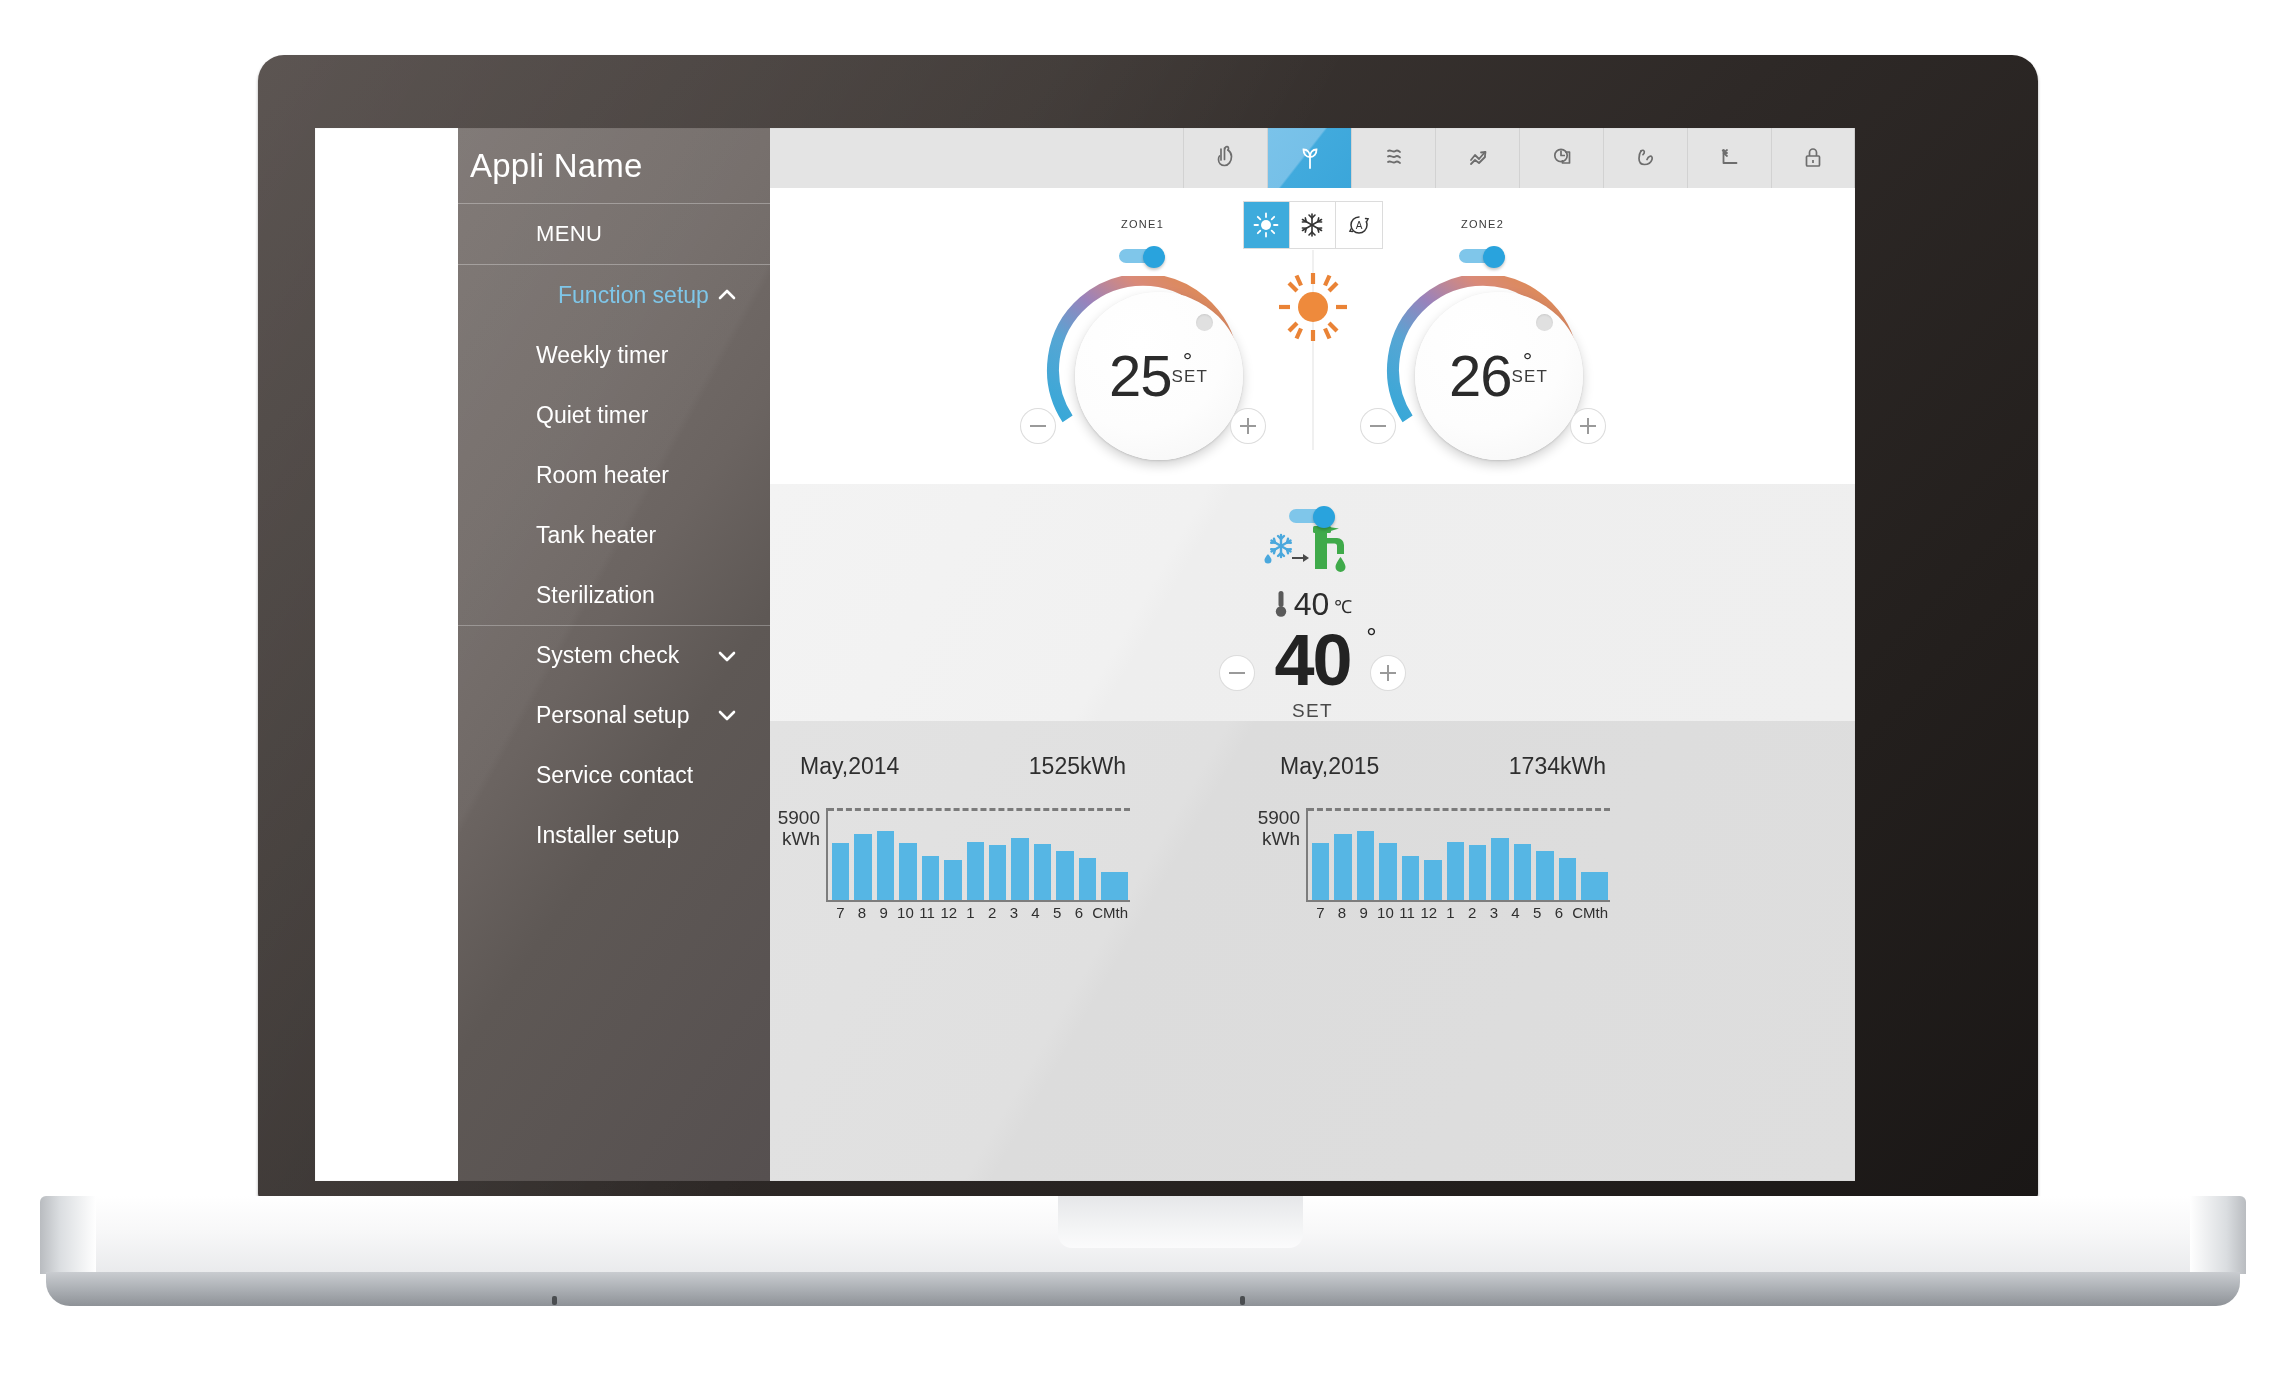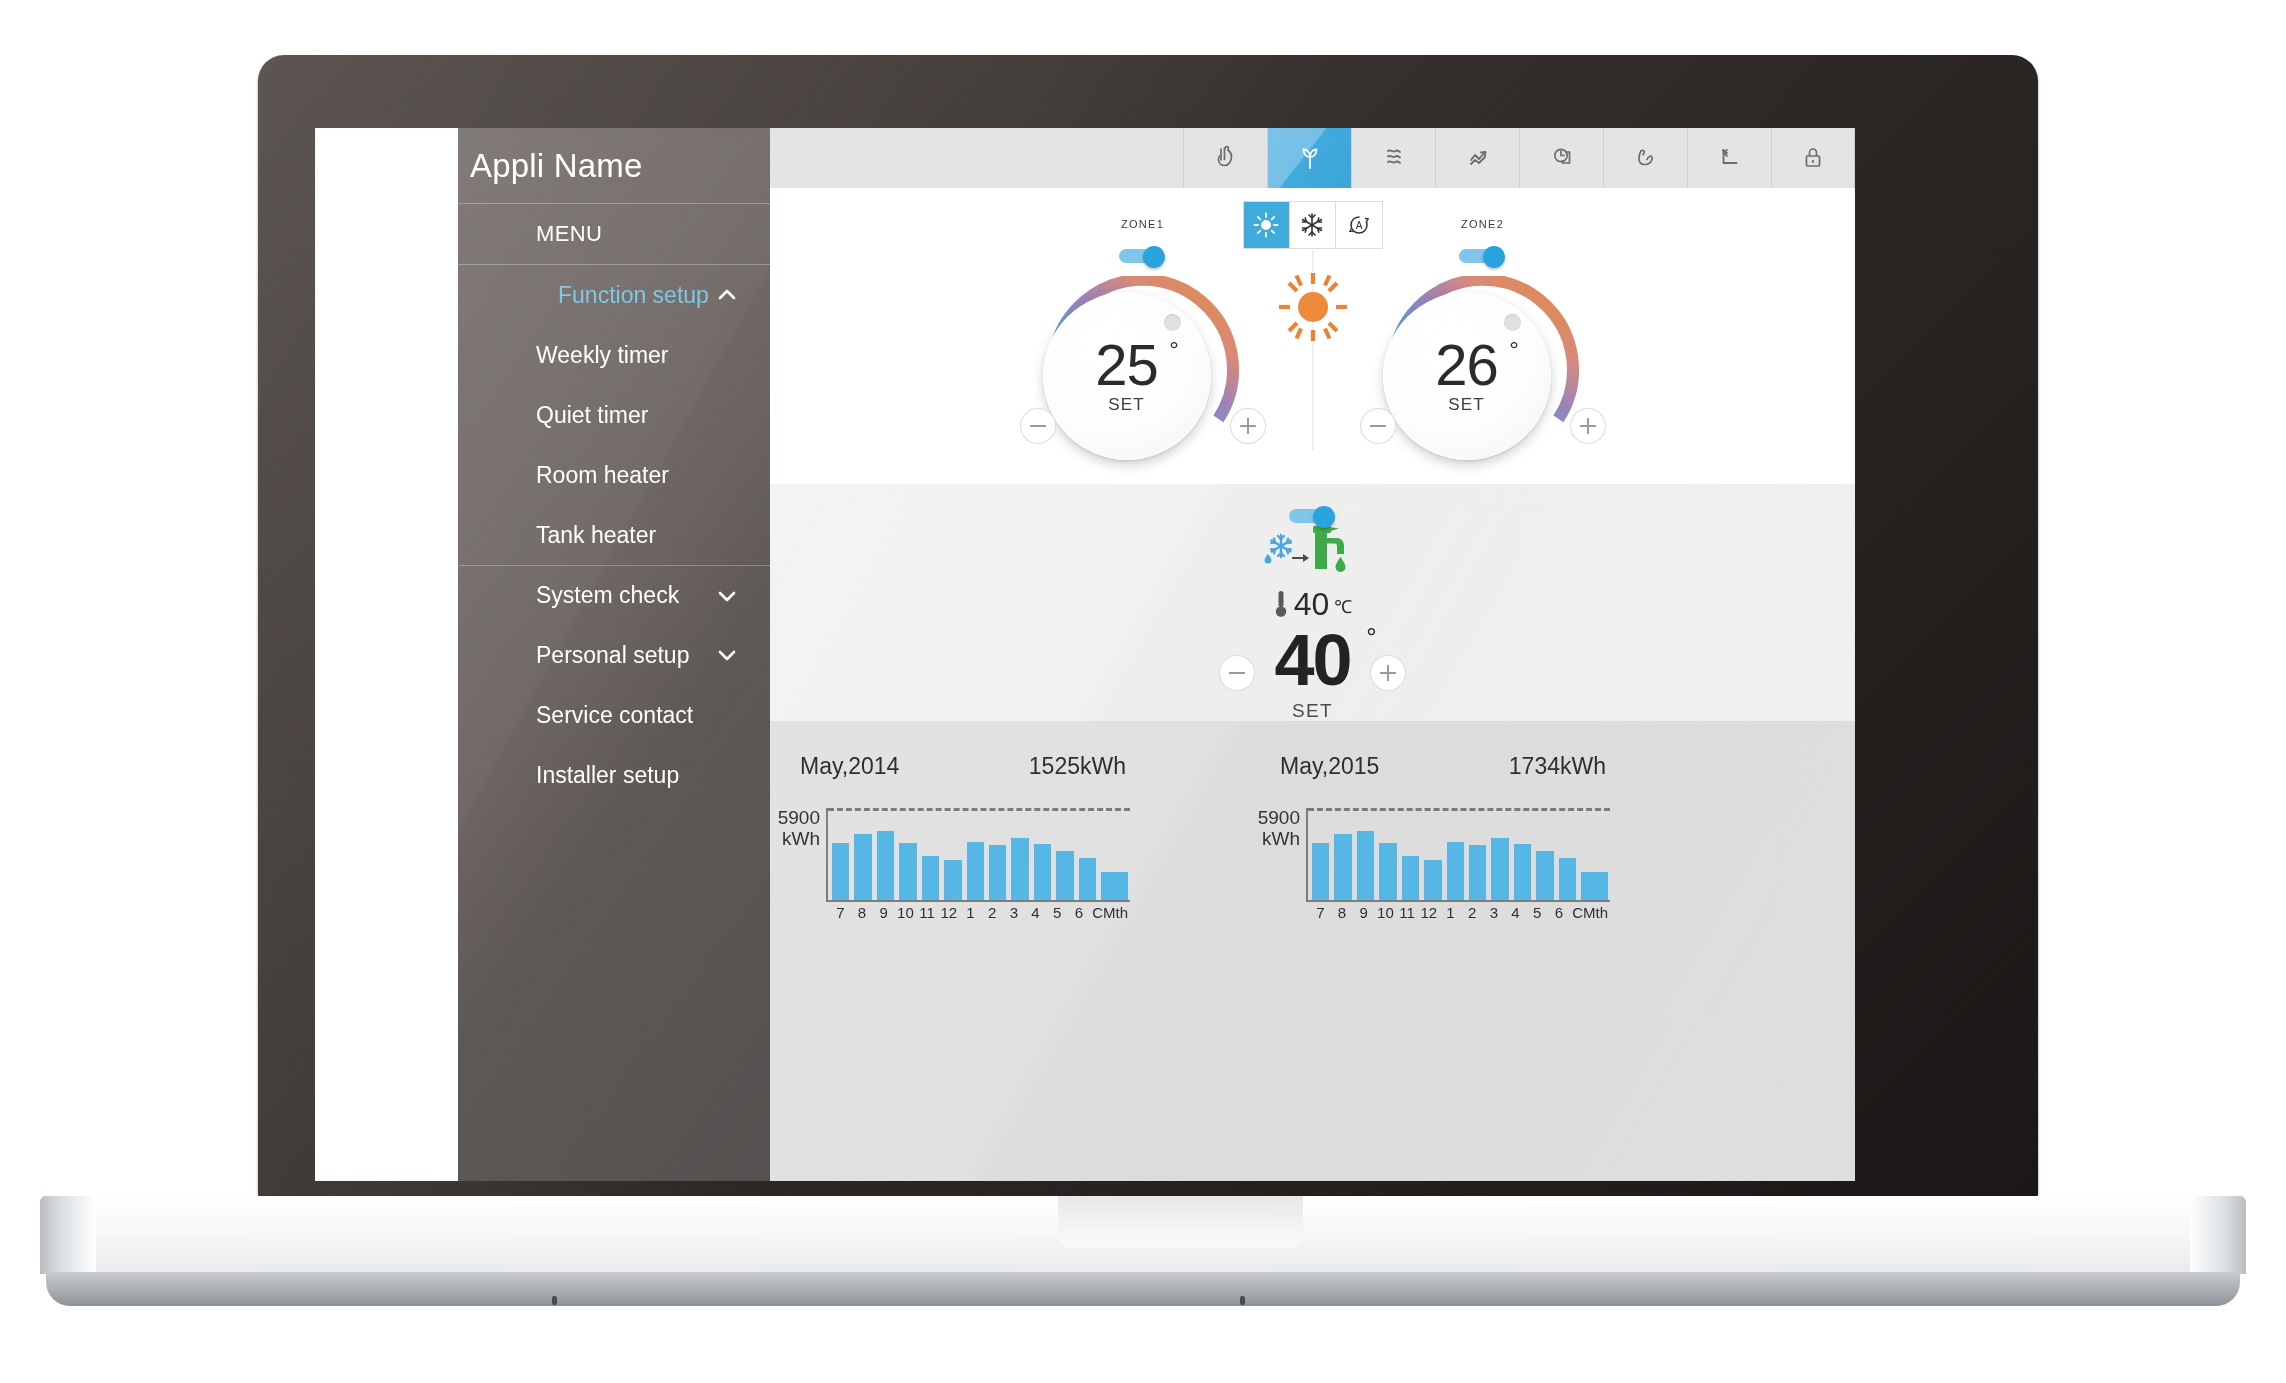--- a/index.html
+++ b/index.html
@@ -116,24 +116,24 @@
   .zone{width:340px;position:relative;display:flex;flex-direction:column;align-items:center;padding-top:30px;}
   .zone-lbl{font-size:11px;color:#3b3b3b;letter-spacing:1.3px;height:18px;}
   .toggle{margin-top:10px;width:48px;height:20px;position:relative;}
   .toggle .trk{position:absolute;left:0;top:3px;width:40px;height:14px;border-radius:7px;background:#7fc6ea;}
   .toggle .knb{position:absolute;left:24px;top:0;width:22px;height:22px;border-radius:50%;
     background:#29a3dd;box-shadow:0 2px 3px rgba(0,0,0,.22);}
 
   .dialwrap{position:relative;width:200px;height:200px;margin-top:10px;}
   .dial-arc{position:absolute;inset:0;}
   .dial-face{
-    position:absolute;left:0;top:16px;width:168px;height:168px;border-radius:50%;
+    position:absolute;left:32px;top:16px;width:168px;height:168px;border-radius:50%;
     background:radial-gradient(circle at 38% 30%,#ffffff 0%,#fdfdfd 55%,#f4f4f4 100%);
     box-shadow:0 5px 12px rgba(0,0,0,.18),0 1px 2px rgba(0,0,0,.12);
-    display:flex;flex-direction:column;align-items:center;justify-content:center;
+    display:flex;flex-direction:row;align-items:center;justify-content:center;
   }
   .dial-dot{position:absolute;right:30px;top:22px;width:17px;height:17px;border-radius:50%;
     background:#e0e0e0;box-shadow:inset 0 1px 2px rgba(0,0,0,.10);}
   .dial-temp{font-size:58px;color:#2b2b2b;line-height:.95;font-weight:400;position:relative;letter-spacing:-1px;}
   .dial-temp .deg{font-size:24px;position:absolute;top:2px;right:-20px;}
   .dial-set{font-size:17px;color:#3c3c3c;letter-spacing:1.2px;margin-top:2px;}
   .pm{position:absolute;width:34px;height:34px;border-radius:50%;background:#fff;
       box-shadow:0 0 0 1px #dcdcdc;display:flex;align-items:center;justify-content:center;top:133px;}
   .pm.minus{left:-22px;}
   .pm.plus{right:-22px;}
@@ -211,20 +211,23 @@
               <span class="lbl">Weekly timer</span>
             </div>
             <div class="sb-item">
               <span class="lbl">Quiet timer</span>
             </div>
             <div class="sb-item">
               <span class="lbl">Room heater</span>
             </div>
             <div class="sb-item">
               <span class="lbl">Tank heater</span>
+            </div>
+            <div class="sb-item">
+              <span class="lbl">Sterilization</span>
             </div>
             <div class="sb-item sb-group-sep">
               <span class="lbl">System check</span>
               <span class="chev">
                 <svg width="26" height="26" viewBox="0 0 26 26">
                   <path d="M6 10 l7 7 l7 -7" fill="none" stroke="#ffffff" stroke-width="2.6" stroke-linecap="round" stroke-linejoin="round"></path>
                 </svg>
               </span>
             </div>
             <div class="sb-item">

